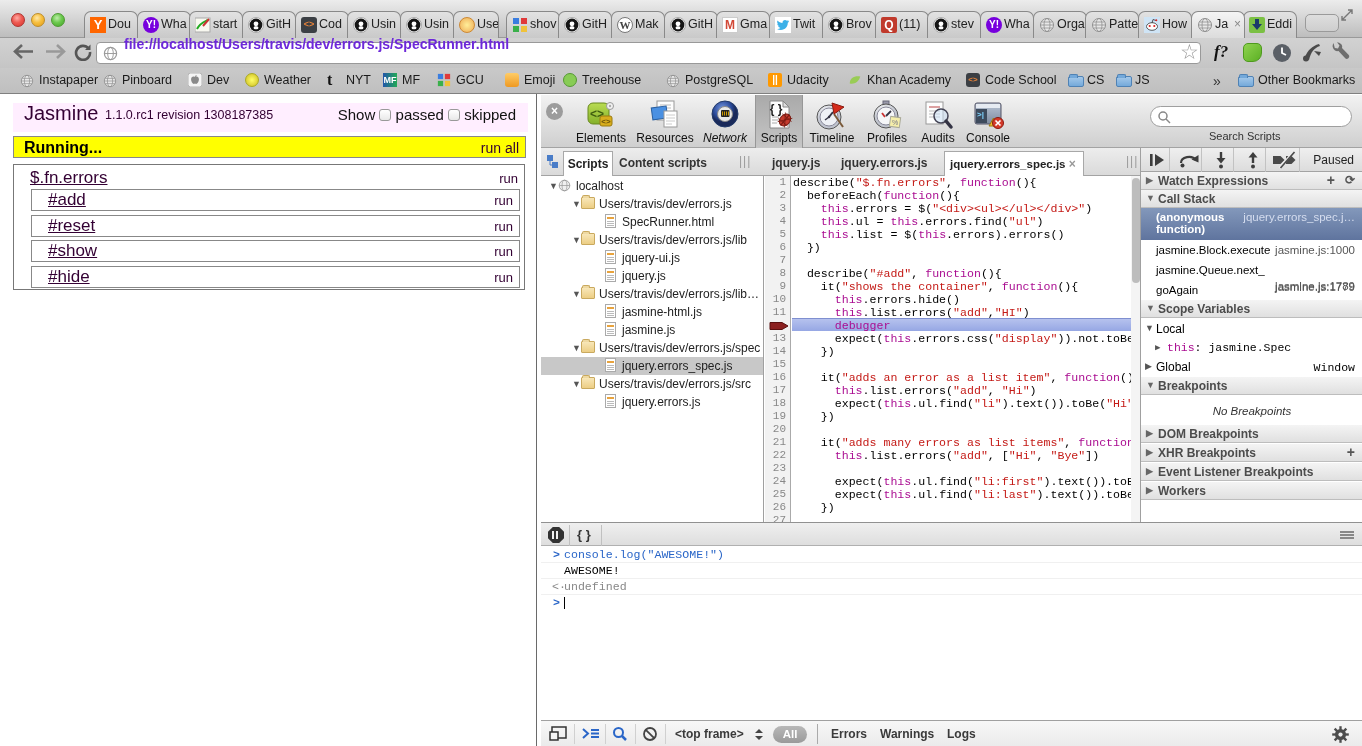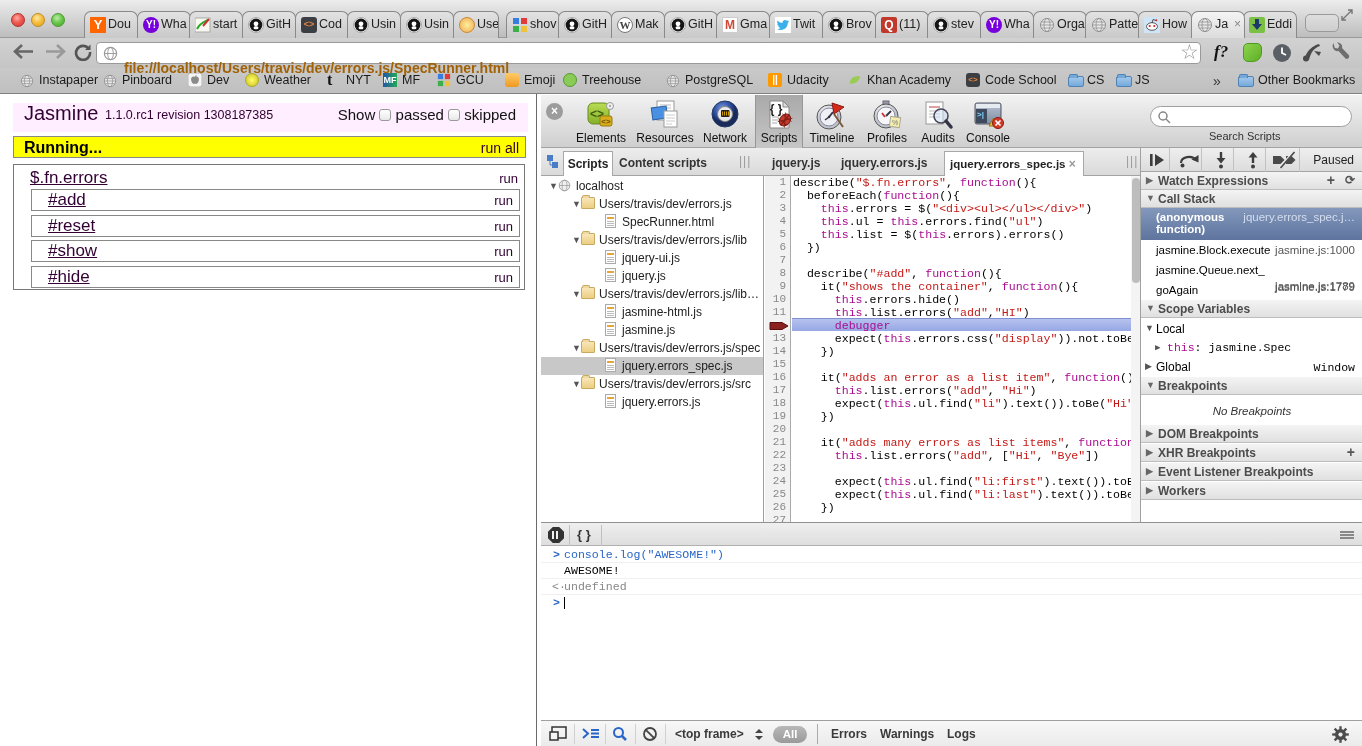--- a/index.html
+++ b/index.html
@@ -11,21 +11,21 @@
 #lred { left:11px; background:radial-gradient(circle at 5px 4px,#ffaaa4,#ee5a52 45%,#d8342e); border:1px solid #ad3430;}
 #lyel { left:31px; background:radial-gradient(circle at 5px 4px,#ffe8a8,#f7bf3e 45%,#e09a18); border:1px solid #bd8d2a;}
 #lgrn { left:51px; background:radial-gradient(circle at 5px 4px,#bdecaa,#6cc94e 45%,#43a327); border:1px solid #4e9a33;}
 .tab { position:absolute; top:11px; height:27px; border:1px solid #898989; border-bottom:none; border-radius:7px 7px 0 0; background:linear-gradient(#e2e2e2,#c9c9c9); overflow:hidden; }
 .tab .fav { position:absolute; left:5px; top:5px; width:16px; height:16px; }
 .tab .tl { position:absolute; left:23px; top:5px; font-size:12.5px; color:#222; white-space:nowrap; }
 .tab.active { background:linear-gradient(#f4f4f4,#dcdcdc); z-index:5; }
 #toolbar2 { left:0; top:38px; width:1362px; height:30px; background:linear-gradient(#d2d2d2,#c5c5c5); }
 #bookmarks { left:0; top:68px; width:1362px; height:26px; background:linear-gradient(#c9c9c9,#bfbfbf); border-bottom:1px solid #808080; }
 #urlfield { left:96px; top:42px; width:1105px; height:22px; background:#fff; border:1px solid #999; border-radius:4px; }
-#urltext { left:124px; top:60px; font-size:14px; font-weight:bold; color:#a16207; }
+#urltext { left:124px; top:36px; font-size:14px; font-weight:bold; color:#6d28d9; }
 .bm { top:73px; font-size:12.5px; color:#1a1a1a; white-space:nowrap; }
 .bmi { top:73px; width:14px; height:14px; font-size:11px; }
 .fold { width:16px; height:11px; background:linear-gradient(#a5c9ea,#74a9da); border:1px solid #4f82b5; border-radius:2px; position:relative; }
 .fold:before { content:""; position:absolute; left:0px; top:-3px; width:7px; height:3px; background:#74a9da; border:1px solid #4f82b5; border-bottom:none; border-radius:2px 2px 0 0; }
 #page { left:0; top:94px; width:540px; height:652px; background:#fff; }
 #jbanner { left:13px; top:9px; width:515px; height:29px; background:#fef; position:absolute; }
 #jlogo { left:24px; top:8px; font-size:20px; color:#303; position:absolute; }
 #jver { left:105px; top:14px; font-size:12.5px; color:#303; position:absolute; }
 #jopts { right:24px; top:12px; font-size:15px; color:#111; position:absolute; }
 .cbx { display:inline-block; width:12px; height:12px; border:1px solid #999; border-radius:3px; background:linear-gradient(#fff,#e8e8e8); vertical-align:-1px; }
@@ -414,21 +414,21 @@
         <rect x="8" y="2" width="17" height="19" fill="#fdfdfd" stroke="#999"></rect>
         <line x1="11" y1="6" x2="22" y2="6" stroke="#bbb"></line>
         <line x1="11" y1="9" x2="22" y2="9" stroke="#bbb"></line>
         <rect x="3" y="8" width="15" height="12" fill="#4a90e2" stroke="#2a60a2" transform="rotate(-8 10 14)"></rect>
         <rect x="15" y="12" width="13" height="16" fill="#fff" stroke="#999"></rect>
         <line x1="17" y1="16" x2="26" y2="16" stroke="#ccc"></line>
         <line x1="17" y1="19" x2="26" y2="19" stroke="#ccc"></line>
         <line x1="17" y1="22" x2="26" y2="22" stroke="#ccc"></line>
         <line x1="17" y1="25" x2="23" y2="25" stroke="#ccc"></line>
       </svg>Resources</div>
-<div class="abs dt-btn" style="left:158px;top:1px;width:52px;height:52px;padding-top:4px;"><svg width="32" height="32" viewBox="0 0 32 32">
+<div class="abs dt-btn" style="left:158px;top:1px;width:52px;height:52px;padding-top:4px;font-style:italic;"><svg width="32" height="32" viewBox="0 0 32 32">
         <defs>
           <radialGradient id="gnw" cx="0.4" cy="0.3">
             <stop offset="0" stop-color="#7a9ae0"></stop>
             <stop offset="0.7" stop-color="#2a4a9a"></stop>
             <stop offset="1" stop-color="#1a2a5a"></stop>
           </radialGradient>
         </defs>
         <circle cx="16" cy="15" r="13" fill="url(#gnw)" stroke="#223a6a"></circle>
         <circle cx="16" cy="15" r="7.5" fill="#e8e8e8" stroke="#888"></circle>
         <rect x="12" y="11" width="8.5" height="7" rx="1" fill="#222"></rect>

